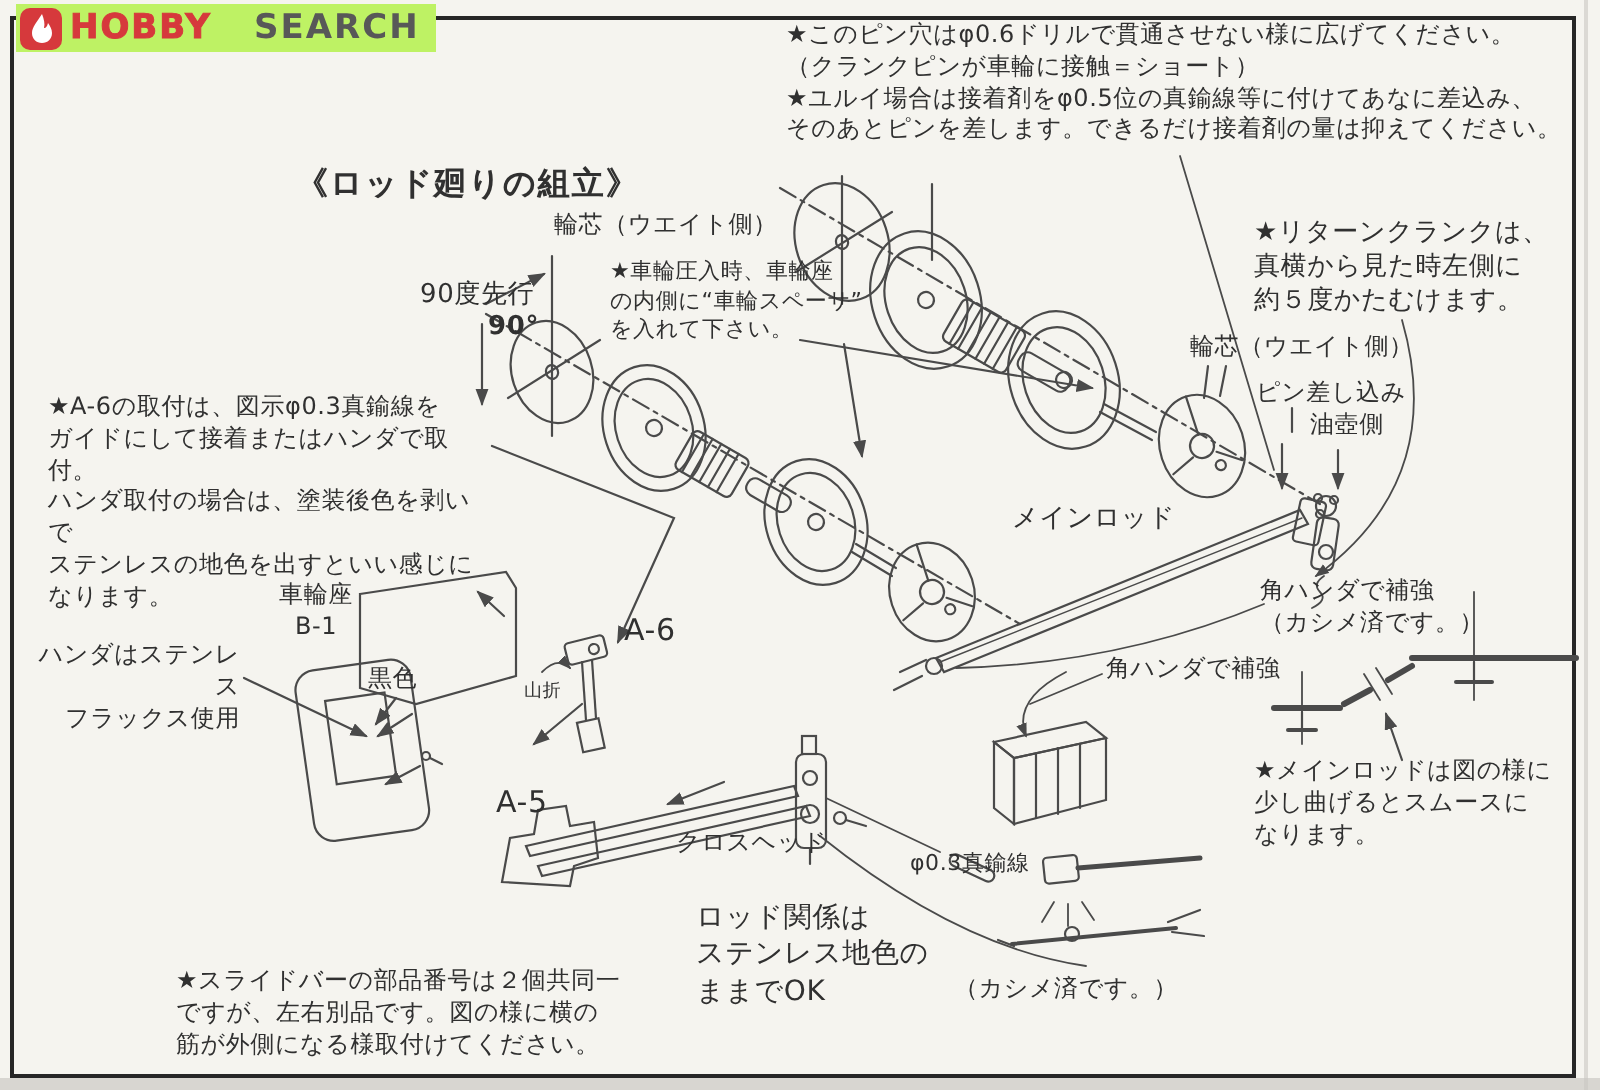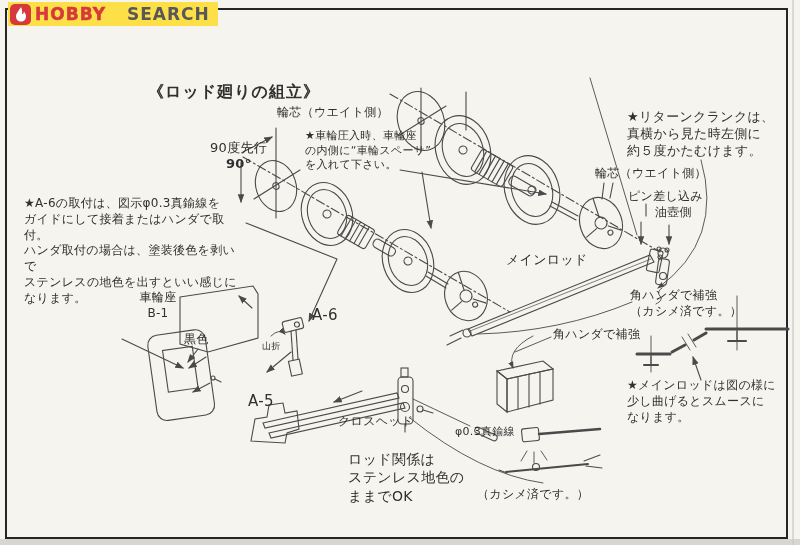--- a/index.html
+++ b/index.html
@@ -10,21 +10,21 @@
   }
   #page{position:absolute;left:0;top:0;width:800px;height:545px;}
   .frame{
     position:absolute;left:5px;top:8px;width:779px;height:527px;
     border:2px solid #262626;background:transparent;
   }
   .edge-shadow{position:absolute;left:0;top:539px;width:800px;height:6px;background:#d8d6d1;}
   .scan-line{position:absolute;left:792px;top:0;width:2px;height:545px;background:#c9c7c2;opacity:.6;}
   .logo{
     position:absolute;left:8px;top:2px;height:24px;display:flex;align-items:center;gap:4px;
-    background:#fde047;padding:0 8px 0 2px;z-index:5;
+    background:#bef264;padding:0 8px 0 2px;z-index:5;
   }
   .logo-icon{width:21px;height:21px;border-radius:5px;background:#d6393c;display:flex;align-items:center;justify-content:center;}
   .logo-hobby{font-weight:bold;font-size:17px;letter-spacing:1px;color:#d6393c;-webkit-text-stroke:.5px #d6393c;}
   .logo-search{font-weight:bold;font-size:17px;letter-spacing:1px;color:#585858;margin-left:17px;}
   .t{
     position:absolute;color:#303030;font-size:12px;line-height:1.32;
     white-space:pre-line;letter-spacing:.3px;z-index:4;
   }
   .hd{font-weight:bold;font-size:16px;letter-spacing:1px;}
   #diagram{position:absolute;left:0;top:0;z-index:2;}
@@ -267,27 +267,31 @@
         <circle cx="536" cy="467" r="3.5"></circle>
         <line x1="506" y1="472" x2="588" y2="464" stroke-width="2"></line>
         <path d="M584,461 L600,455"></path>
           <path d="M586,466 L602,468"></path>
         <line x1="499" y1="470" x2="507" y2="473"></line>
       </g>
     </g>
   </svg>
 
   <div class="t hd" style="left:148px;top:81px">《ロッド廻りの組立》</div>
+  <div class="t" style="left:393px;top:10px;width:396px">★このピン穴はφ0.6ドリルで貫通させない様に広げてください。
+（クランクピンが車輪に接触＝ショート）
+★ユルイ場合は接着剤をφ0.5位の真鍮線等に付けてあなに差込み、
+そのあとピンを差します。できるだけ接着剤の量は抑えてください。</div>
 
   <div class="t" style="left:277px;top:105px">輪芯（ウエイト側）</div>
   <div class="t" style="left:305px;top:129px;font-size:11px">★車輪圧入時、車輪座
 の内側に“車輪スペーサ”
 を入れて下さい。</div>
   <div class="t" style="left:210px;top:139px;font-size:13px">90度先行</div>
-  <div class="t" style="left:226px;top:155px;font-size:13px;font-weight:bold">90°</div>
+  <div class="t" style="left:244px;top:155px;font-size:13px;font-weight:bold">90°</div>
 
   <div class="t" style="left:24px;top:196px;width:222px">★A-6の取付は、図示φ0.3真鍮線を
 ガイドにして接着またはハンダで取付。
 ハンダ取付の場合は、塗装後色を剥いで
 ステンレスの地色を出すといい感じに
 なります。</div>
   <div class="t" style="left:627px;top:108px;width:160px;font-size:13px">★リターンクランクは、
 真横から見た時左側に
 約５度かたむけます。</div>
   <div class="t" style="left:595px;top:166px">輪芯（ウエイト側）</div>
@@ -297,25 +301,30 @@
   <div class="t" style="left:506px;top:251px;font-size:13px">メインロッド</div>
   <div class="t" style="left:630px;top:288px">角ハンダで補強
 （カシメ済です。）</div>
   <div class="t" style="left:553px;top:327px">角ハンダで補強</div>
   <div class="t" style="left:627px;top:378px;width:158px">★メインロッドは図の様に
 少し曲げるとスムースに
 なります。</div>
 
   <div class="t" style="left:128px;top:290px;width:60px;text-align:center">車輪座
 B-1</div>
+  <div class="t" style="left:18px;top:320px;width:102px;text-align:right">ハンダはステンレス
+フラックス使用</div>
   <div class="t" style="left:184px;top:332px">黒色</div>
   <div class="t" style="left:312px;top:306px;font-size:15px">A-6</div>
   <div class="t" style="left:248px;top:392px;font-size:15px">A-5</div>
   <div class="t" style="left:262px;top:341px;font-size:9px">山折</div>
 
+  <div class="t" style="left:88px;top:483px;width:232px">★スライドバーの部品番号は２個共同一
+ですが、左右別品です。図の様に横の
+筋が外側になる様取付けてください。</div>
   <div class="t" style="left:338px;top:414px">クロスヘッド</div>
   <div class="t" style="left:455px;top:425px;font-size:11px">φ0.3真鍮線</div>
   <div class="t" style="left:348px;top:450px;font-size:14px">ロッド関係は
 ステンレス地色の
 ままでOK</div>
   <div class="t" style="left:477px;top:487px">（カシメ済です。）</div>
 
 </div>
 
 </body></html>

